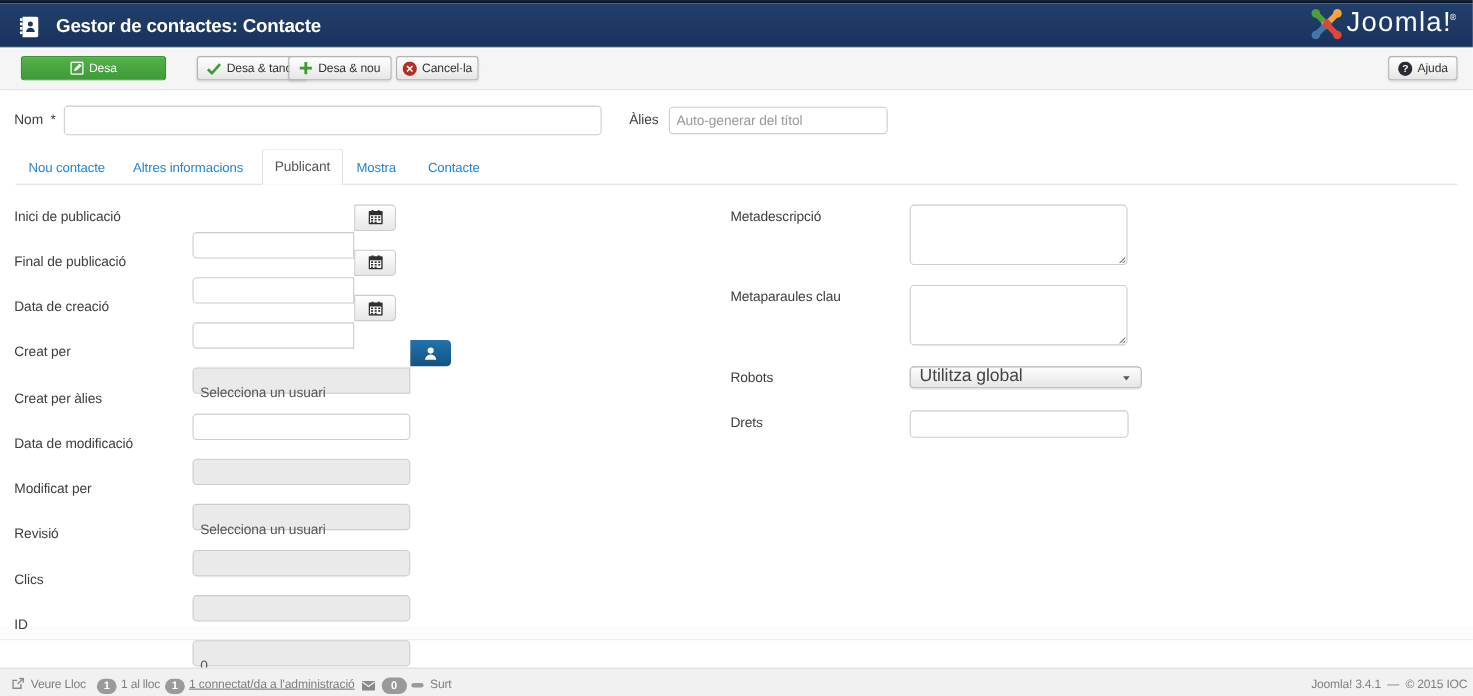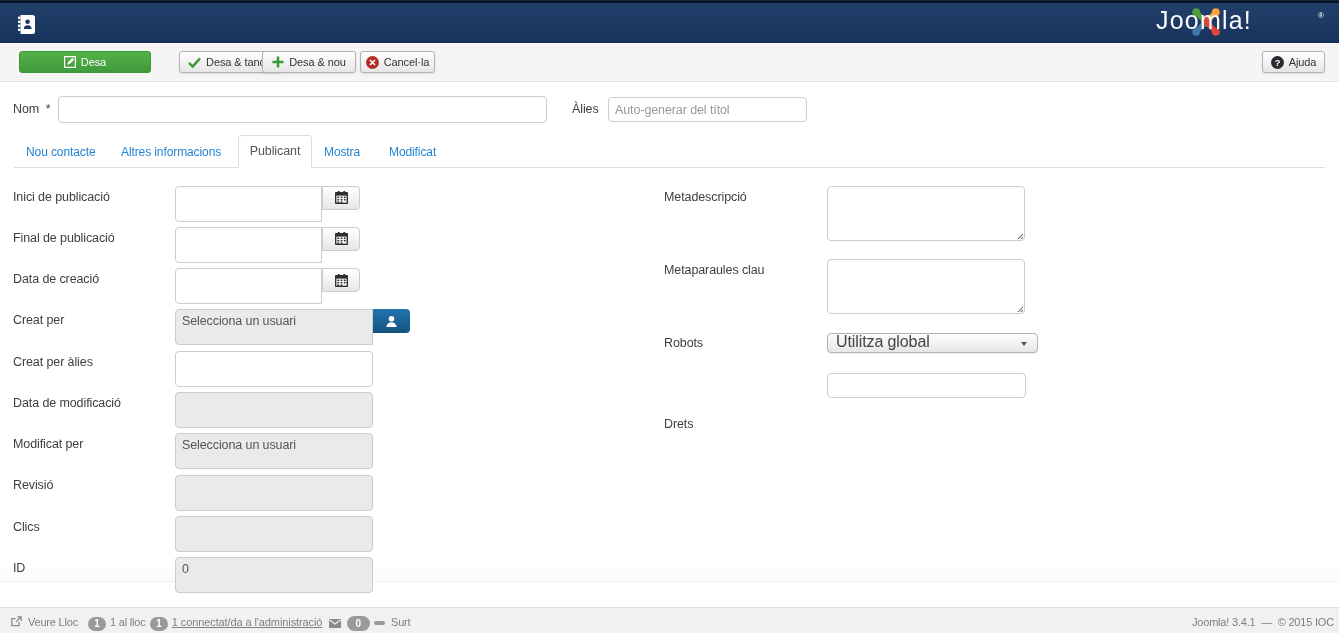--- a/index.html
+++ b/index.html
@@ -42,21 +42,21 @@
 #tabline { left:14px; top:135px; width:1311px; height:33px; border-bottom:1px solid #ddd; }
 .tab { position:absolute; top:145px; font-size:12px; color:#2384d3; }
 #tab-active { left:238px; top:135px; width:74px; height:33px; background:#fff;
   border:1px solid #ddd; border-bottom:1px solid #fff; border-radius:4px 4px 0 0; z-index:2;
   color:#555; font-size:12.5px; text-align:center; line-height:31px; }
 
 
 .fl { position:absolute; left:13px; font-size:12.5px; color:#3e3e3e; }
 .fr { position:absolute; left:664px; font-size:12.5px; color:#3e3e3e; }
 .gin { position:absolute; left:175px; border:1px solid #ccc; border-radius:4px; background:#fff;
-  font-size:12.5px; color:#555; padding:0 6px; height:36px; width:198px; line-height:22px; }
+  font-size:12.5px; color:#555; padding:11px 6px; height:24px; width:198px; line-height:22px;margin-top:25px; }
 .dis { background:#eaeaea; color:#555; }
 .caljoin { width:147px; border-radius:4px 0 0 4px; }
 .calbtn { position:absolute; left:322px; width:38px; height:24px; border:1px solid #ccc;
   border-radius:0 4px 4px 0; background:linear-gradient(to bottom,#ffffff,#e6e6e6);
   display:flex; align-items:center; justify-content:center; }
 .userbtn { position:absolute; left:373px; width:37px; height:24px;
   border-radius:0 4px 4px 0; background:linear-gradient(to bottom,#2173ae,#15527f);
   display:flex; align-items:center; justify-content:center; }
 .ta { position:absolute; left:827px; width:198px; height:55px; border:1px solid #ccc; border-radius:4px;
   padding:4px 6px; font-size:12.5px; background:#fff; }
@@ -85,33 +85,34 @@
 <div id="header" class="abs">
   <svg class="abs" style="left:18px; top:12px;" width="17" height="19" viewBox="0 0 17 19">
     <path fill="#fff" d="M2.5 0 h12 a2.5 2.5 0 0 1 2.5 2.5 v14 a2.5 2.5 0 0 1 -2.5 2.5 h-12 z"></path>
     <rect x="0" y="1.6" width="2.5" height="2.4" fill="#fff"></rect>
     <rect x="0" y="5.6" width="2.5" height="2.4" fill="#fff"></rect>
     <rect x="0" y="9.6" width="2.5" height="2.4" fill="#fff"></rect>
     <rect x="0" y="13.6" width="2.5" height="2.4" fill="#fff"></rect>
     <circle cx="9.6" cy="6.8" r="2.3" fill="#1b3761"></circle>
     <path fill="#1b3761" d="M5.8 14 a3.9 3.8 0 0 1 7.8 0 z"></path>
   </svg>
+  <div id="htitle" class="abs">Gestor de contactes: Contacte</div>
   <svg class="abs" style="left:1192px; top:5px;" width="28" height="28" viewBox="0 0 100 100">
     <g stroke-width="19" fill="none" stroke-linecap="round">
       <path stroke="#4d9e3c" d="M17 17 L44 44 q9 3 6 13"></path>
       <circle cx="15" cy="15" r="14" fill="#4d9e3c" stroke="none"></circle>
       <path stroke="#f9a43e" d="M83 17 L56 44 q-3 9 -13 6"></path>
       <circle cx="85" cy="15" r="14" fill="#f9a43e" stroke="none"></circle>
       <path stroke="#4476aa" d="M17 83 L44 56 q3 -9 13 -6"></path>
       <circle cx="15" cy="85" r="14" fill="#4476aa" stroke="none"></circle>
       <path stroke="#dd4638" d="M83 83 L56 56 q-9 -3 -6 -13"></path>
       <circle cx="85" cy="85" r="14" fill="#dd4638" stroke="none"></circle>
     </g>
   </svg>
-  <div class="abs" style="left:1156px; top:2.5px; color:#fbfbfb; font-size:25px; letter-spacing:1.2px;">Joomla!</div>
+  <div class="abs" style="left:1224px; top:2.5px; color:#fbfbfb; font-size:25px; letter-spacing:1.2px;">Joomla!</div>
   <div class="abs" style="left:1318px; top:8px; color:#fff; font-size:8px;">®</div>
 </div>
 
 <div id="subhead" class="abs"></div>
 <div id="btn-desa" class="btn"><span class="ic">
   <svg width="12" height="12" viewBox="0 0 13 13">
         <rect x="0.5" y="0.5" width="12" height="12" rx="1.5" fill="none" stroke="#fff" stroke-width="1.6"></rect>
         <path d="M3.5 9.5 L4.5 6.5 L9 2 L11 4 L6.5 8.5 Z" fill="#fff"></path>
       </svg>
   </span>Desa</div>
@@ -141,21 +142,21 @@
 <div class="lbl" style="left:13px; top:101.5px;">Nom&nbsp;&nbsp;*</div>
 <input id="nom-input" class="inp" type="text" style="">
 <div class="lbl" style="left:572px; top:101.5px;">Àlies</div>
 <input id="alies-input" class="inp" type="text" placeholder="Auto-generar del títol" style="">
 
 <div id="tabline" class="abs"></div>
 <div class="tab" style="left:26px;">Nou contacte</div>
 <div class="tab" style="left:121px;">Altres informacions</div>
 <div id="tab-active" class="abs">Publicant</div>
 <div class="tab" style="left:324px;">Mostra</div>
-<div class="tab" style="left:389px;">Modificat</div>
+<div class="tab" style="left:389px;">Contacte</div>
 
 <div class="fl" style="top:189.5px;">Inici de publicació</div>
 <input class="gin caljoin" style="top: 185.5px;" type="text">
 <div class="calbtn" style="top:185.5px;">
     <svg width="13" height="13" viewBox="0 0 14 14">
       <rect x="0" y="1" width="14" height="13" rx="1" fill="#2f2f2f"></rect>
       <rect x="3" y="0" width="2" height="3" fill="#2f2f2f"></rect>
       <rect x="9" y="0" width="2" height="3" fill="#2f2f2f"></rect>
       <rect x="1.5" y="5" width="11" height="7.5" fill="#fff"></rect>
       <g fill="#2f2f2f">
@@ -249,21 +250,21 @@
   </div>
 <div class="fr" style="top:262.5px;">Metaparaules clau</div>
 <div class="ta abs" style="top:259.4px;">
     <span class="rsz">
       <i class="a"></i>
       <i class="b"></i>
     </span>
   </div>
 <div class="fr" style="top:335.5px;">Robots</div>
 <div id="robots">Utilitza global<span class="arr"></span></div>
-<div class="fr" style="top:376.5px;margin-top:40px;">Drets</div>
+<div class="fr" style="top:376.5px;">Drets</div>
 <input class="inp" style="left: 827px; top: 373px; width: 199px; height: 24.5px;" type="text">
 
 <div class="abs" style="left:0; top:569px; width:1339px; height:13px; background:#fcfcfc; border-bottom:1px solid #efefef; z-index:-1;"></div>
 <div id="footer" class="abs"></div>
 <svg class="abs" style="left:11px; top:616px;" width="11" height="11" viewBox="0 0 13 13">
     <path d="M9.5 7 v4.5 H1 V3 H5.5" fill="none" stroke="#8a8a8a" stroke-width="1.5"></path>
     <path d="M7.5 1 h4.5 v4.5 M11.5 1.5 L6 7" fill="none" stroke="#8a8a8a" stroke-width="1.5"></path>
   </svg>
 <div class="ftxt" style="left:28px;">Veure Lloc</div>
 <div class="badge" style="left:88px; width:18px;">1</div>

